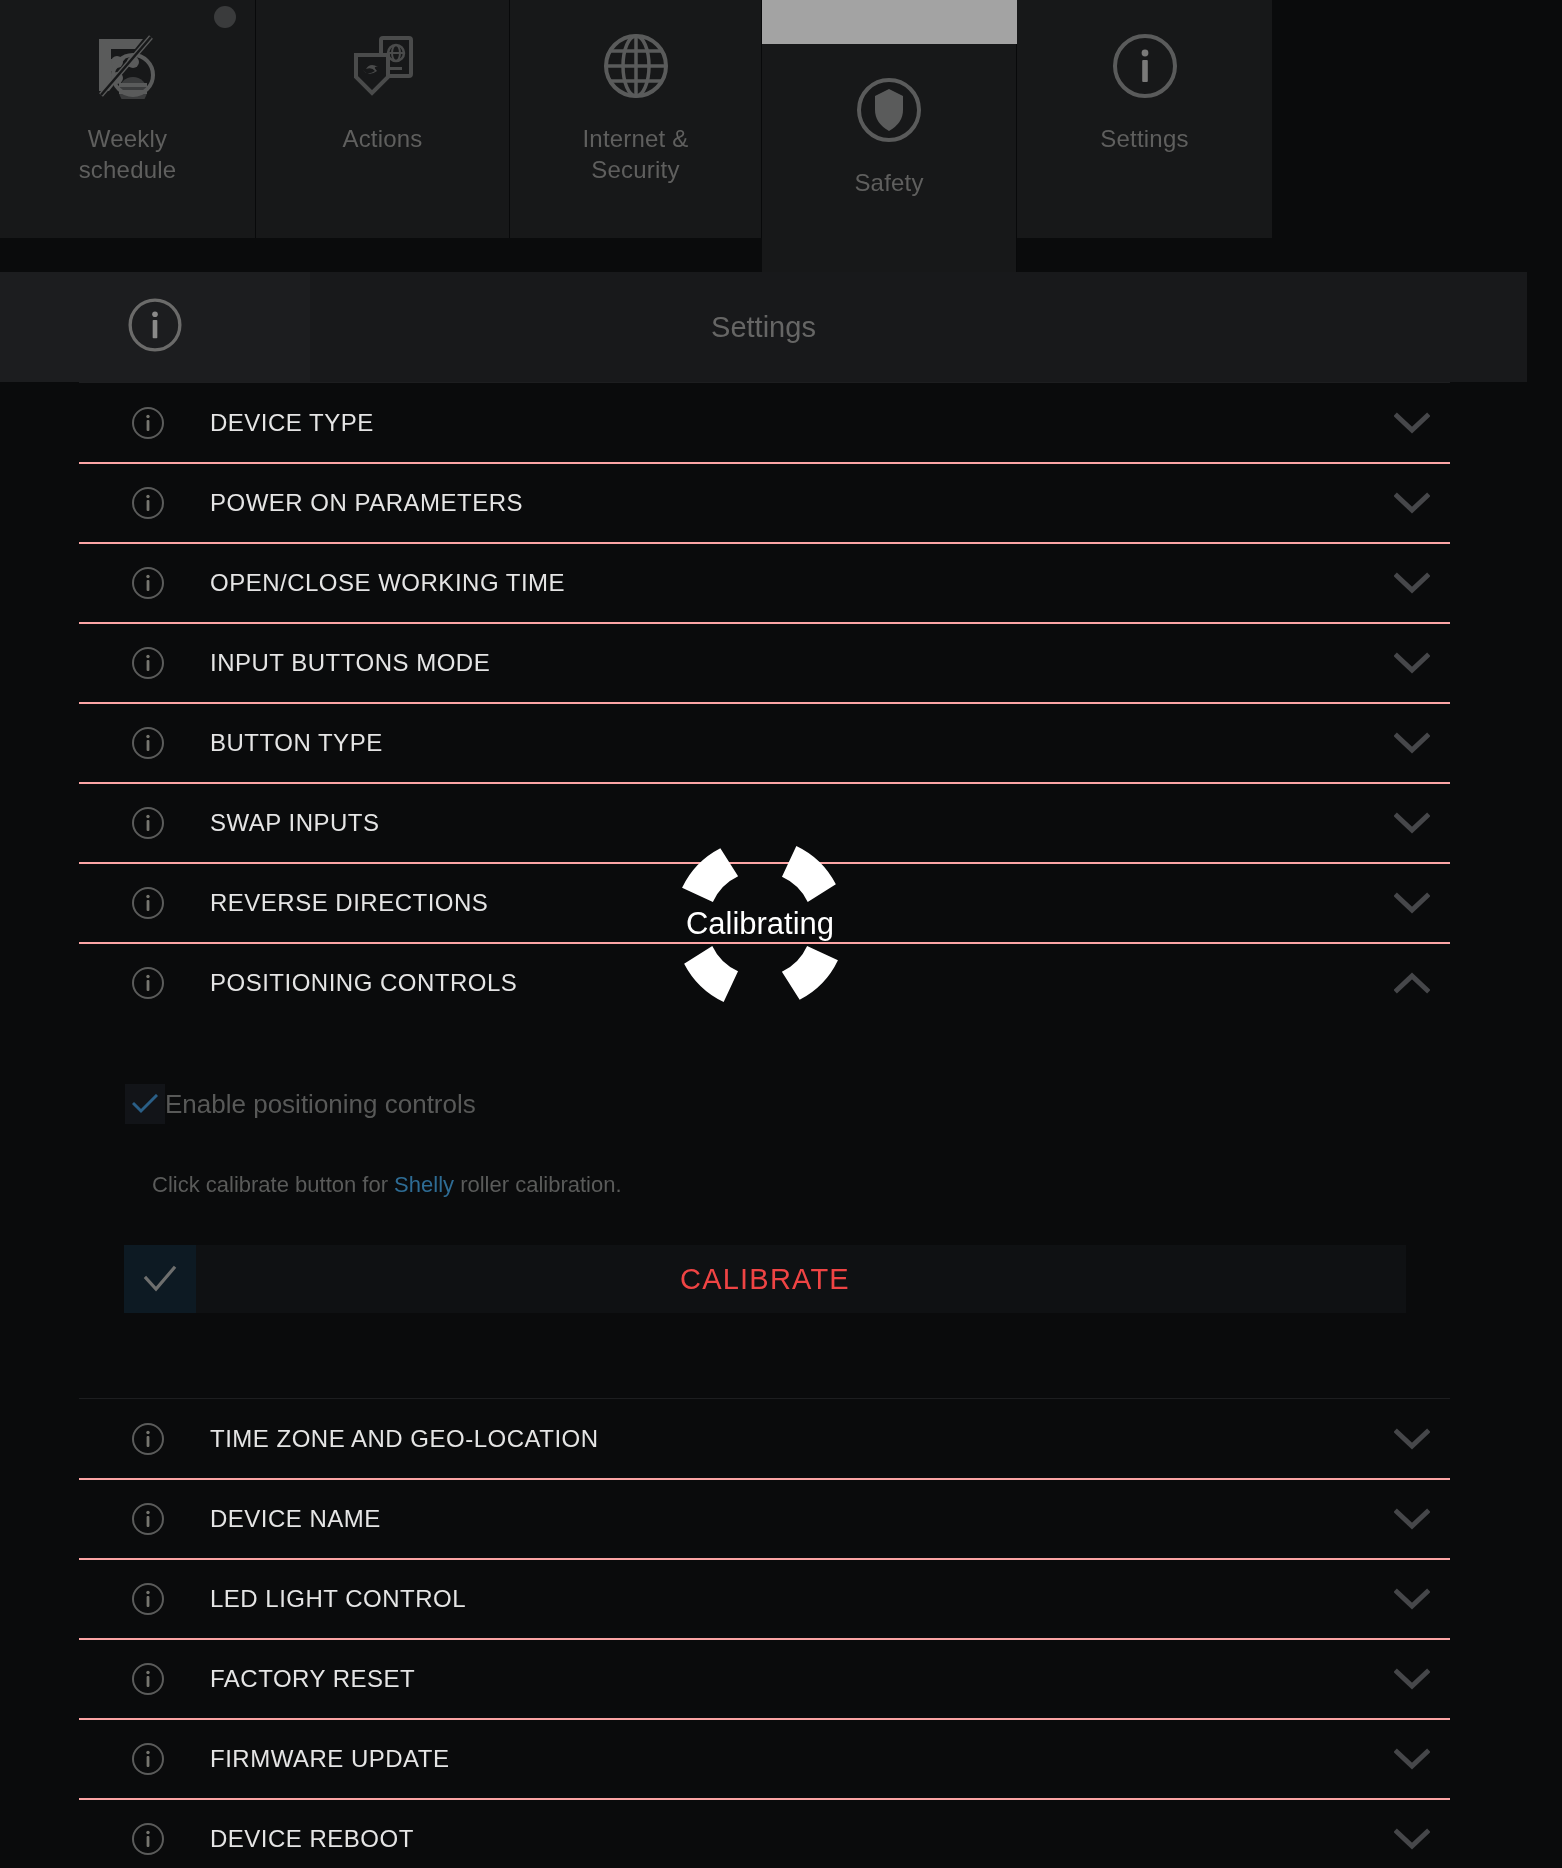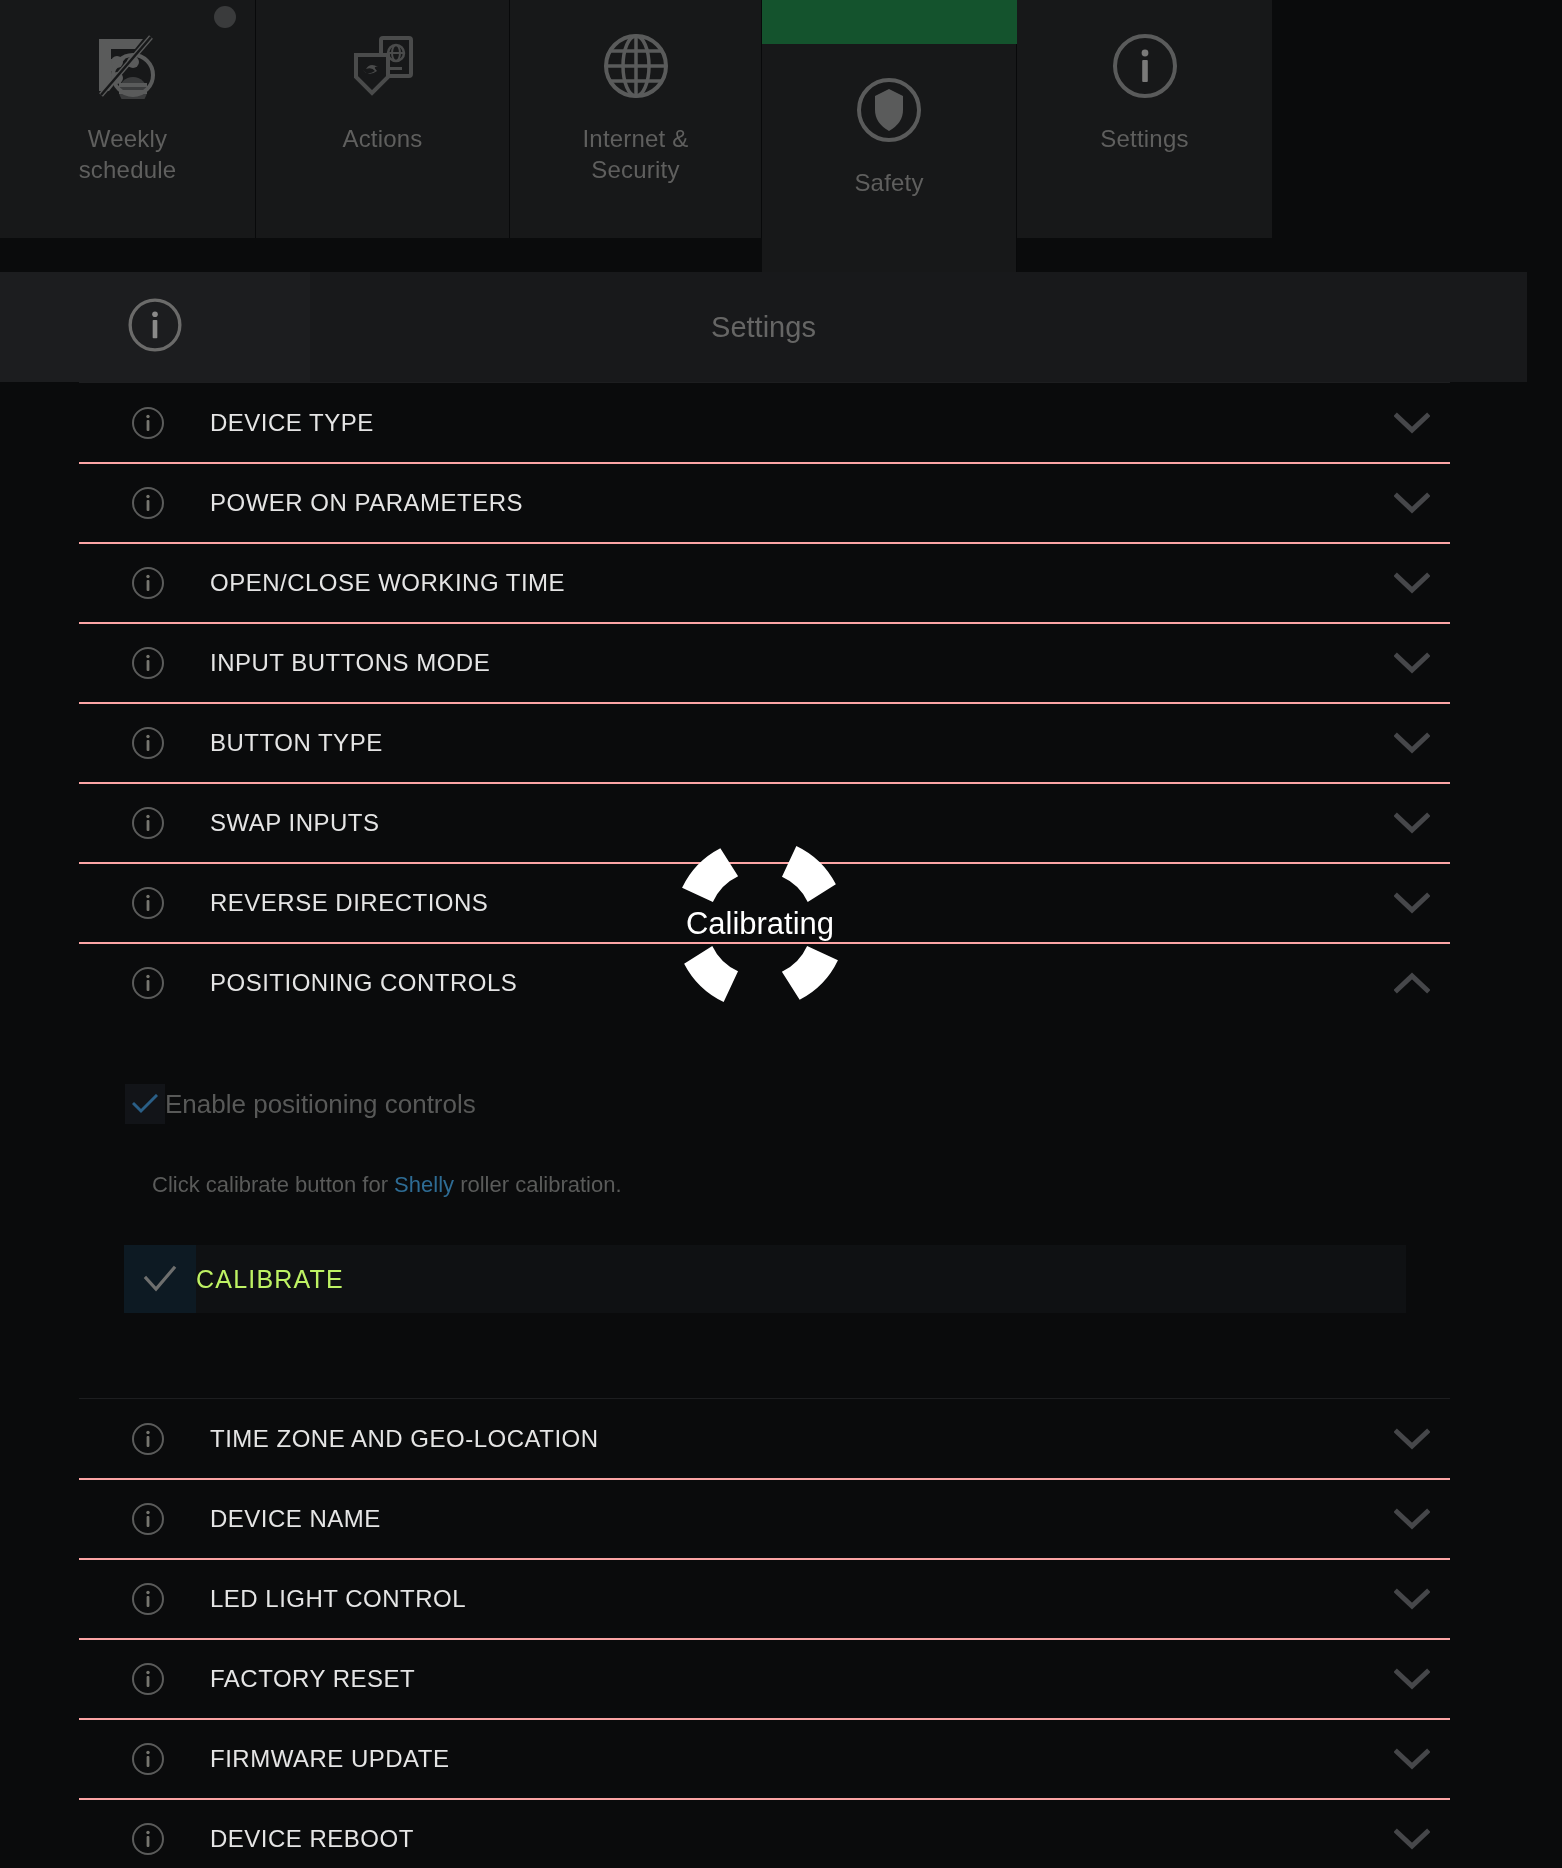--- a/index.html
+++ b/index.html
@@ -12,21 +12,21 @@
     overflow: hidden;
   }
 
   
   #tabbar {
     position: absolute;
     left: 0; top: 0;
     width: 1272px;
     height: 238px;
     display: flex;
-    background: #14532d;
+    background: #a3a3a3;
   }
   .tab {
     position: relative;
     height: 238px;
     background: #171819;
     border-right: 1px solid #08090a;
     display: flex;
     flex-direction: column;
     align-items: center;
     justify-content: flex-start;
@@ -162,23 +162,23 @@
     cursor: default;
   }
   #calibrate-check {
     width: 72px; height: 68px;
     background: #0d1a23;
     display: flex; align-items: center; justify-content: center;
     flex: 0 0 auto;
   }
   #calibrate-label {
     flex: 1;
-    text-align: left;
-    font-size: 25px;
-    color: #bef264;
+    text-align: center;
+    font-size: 29px;
+    color: #ef4444;
     letter-spacing: 1.2px;
     padding-right: 72px;
   }
 
   
   #spinner-wrap {
     position: absolute;
     left: 660px; top: 824px;
     width: 200px; height: 200px;
     display: flex; align-items: center; justify-content: center;

